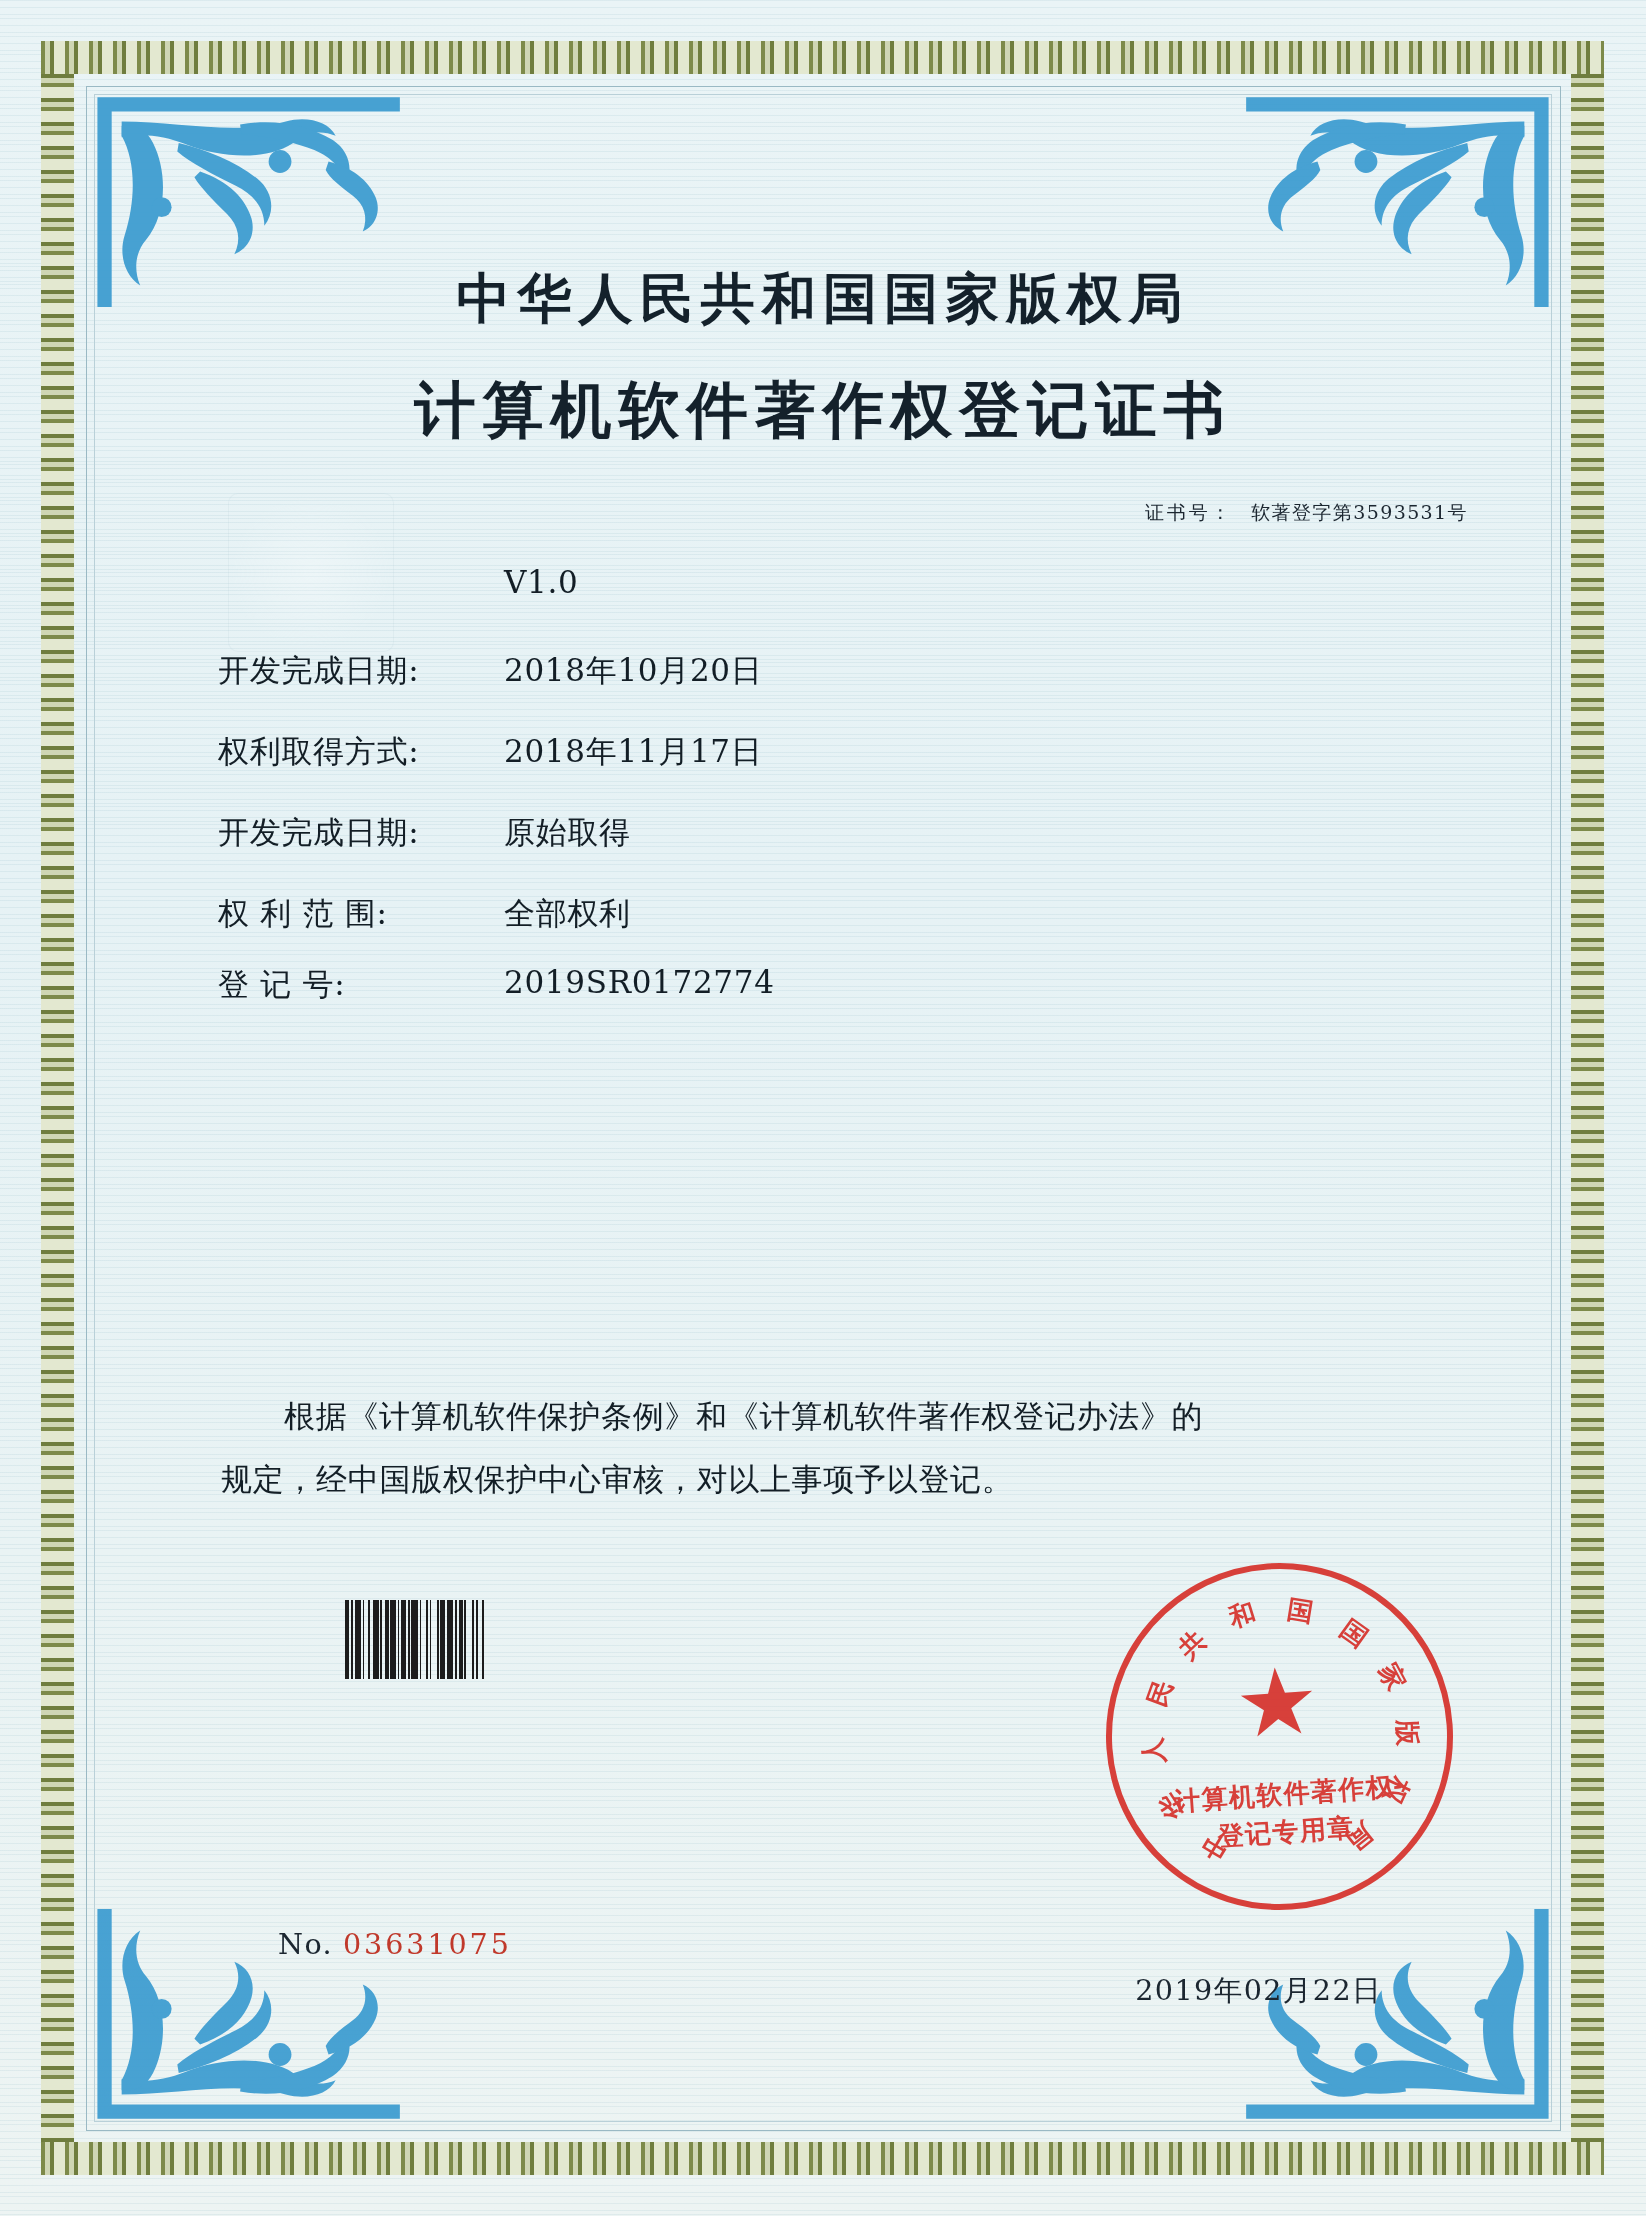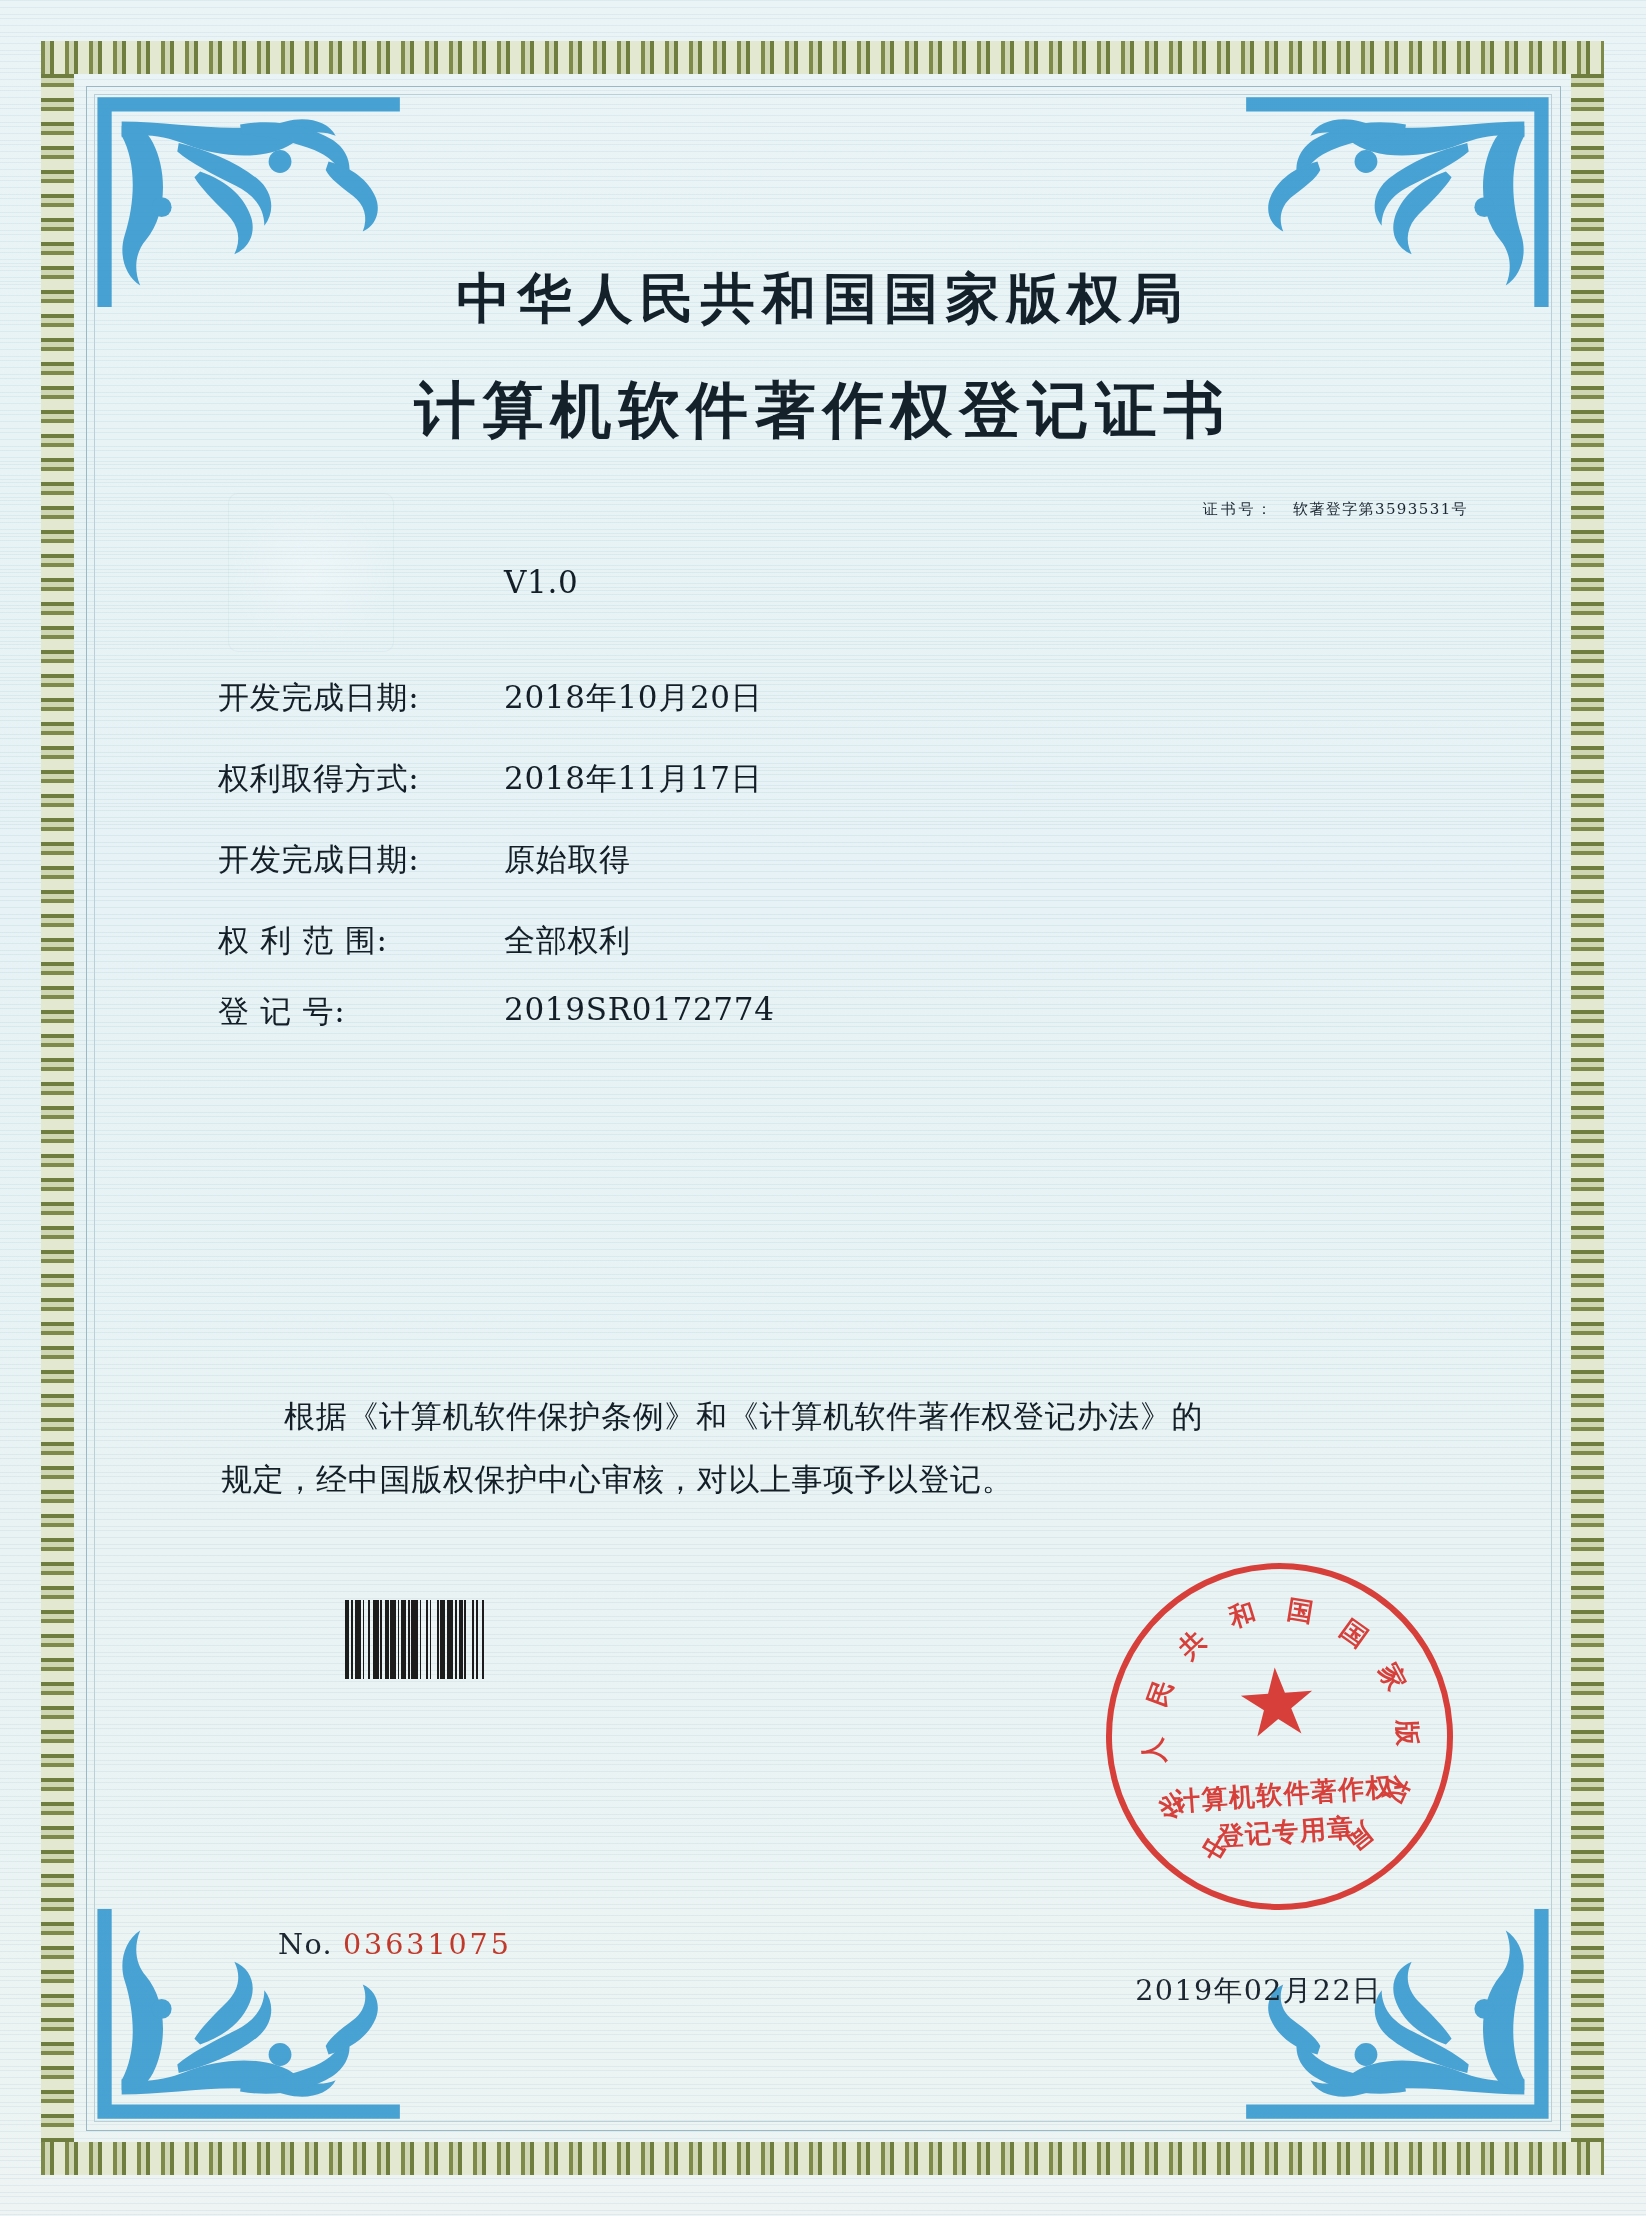--- a/index.html
+++ b/index.html
@@ -122,21 +122,21 @@
     font-size: 61px;
     letter-spacing: 7.1px;
     font-weight: 700;
     font-family: "DejaVu Serif", "Liberation Serif", serif;
   }
 
   .cert-no {
     position: absolute;
     right: 178px;
     top: 500px;
-    font-size: 15px;
+    font-size: 19px;
     color: #1b2630;
     letter-spacing: 1.4px;
     white-space: nowrap;
   }
   .cert-no .label { letter-spacing: 2.9px; }
   .cert-no .value { margin-left: 18.6px; }
 
   
   .fields {
     position: absolute;
@@ -157,21 +157,21 @@
     letter-spacing: 0.7px;
     white-space: nowrap;
   }
   .row .val {
     font-size: 31px;
     letter-spacing: 0.7px;
     white-space: nowrap;
   }
 
   #software-name-row { margin-bottom: 2.9px; }
-  #software-version-row { margin-bottom: 77px; }
+  #software-version-row { margin-bottom: 50px; }
   #owner-row { margin-bottom: 107px; }
   #devdate-row { margin-bottom: 39px; }
   #pubdate-row { margin-bottom: 39px; }
   #acq-row { margin-bottom: 39px; }
   #scope-row { margin-bottom: 29px; }
   #regno-row { margin-bottom: 0; }
 
   
   .para {
     position: absolute;

